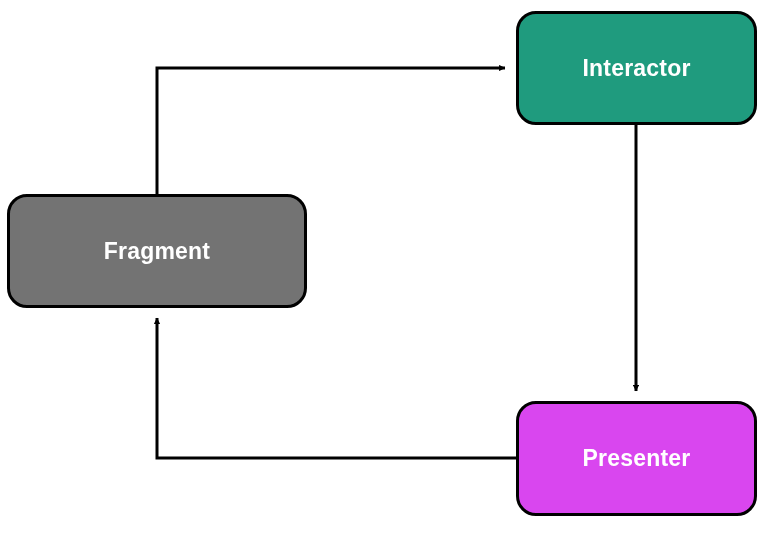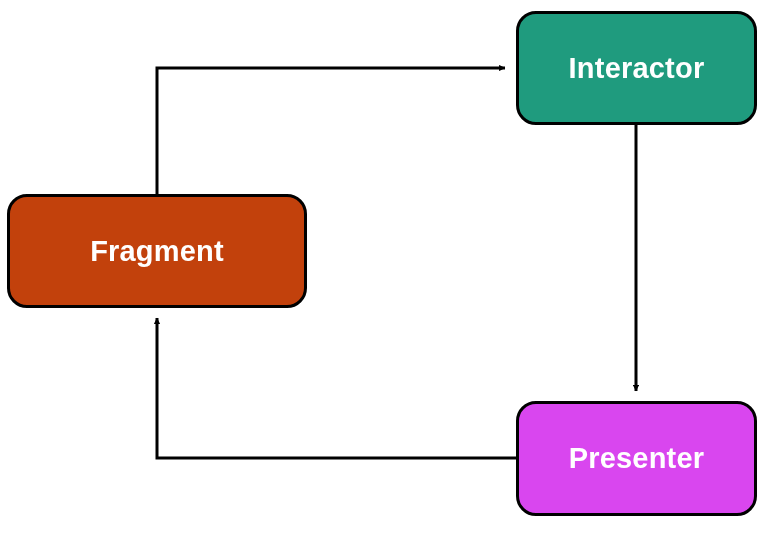--- a/index.html
+++ b/index.html
@@ -32,21 +32,21 @@
     border-radius: 20px;
     display: flex;
     align-items: center;
     justify-content: center;
     z-index: 2;
   }
   .node-label {
     color: #ffffff;
     font-family: "Liberation Sans", sans-serif;
     font-weight: bold;
-    font-size: 29px;
+    font-size: 23px;
     line-height: 1;
     letter-spacing: 0.2px;
     white-space: nowrap;
     user-select: none;
   }
   #node-fragment {
     left: 7px;
     top: 194px;
     width: 300px;
     height: 114px;
@@ -78,21 +78,21 @@
 
     <g fill="none" stroke="#000000" stroke-width="3" stroke-linecap="butt" stroke-linejoin="miter">
       <path id="edge-fragment-to-interactor" d="M 157 194 L 157 68 L 505 68" marker-end="url(#arrow-solid)" stroke="#000000" stroke-width="3"></path>
 
       <path id="edge-interactor-to-presenter" d="M 636 125 L 636 391" marker-end="url(#arrow-solid)" stroke="#000000" stroke-width="3"></path>
 
       <path id="edge-presenter-to-fragment" d="M 516 458 L 157 458 L 157 318" marker-end="url(#arrow-solid)" stroke="#000000" stroke-width="3"></path>
     </g>
   </svg>
 
-  <div class="node" id="node-fragment" style="left: 7px; top: 194px; width: 300px; height: 114px; background: #c2410c; border-color: rgb(0, 0, 0);">
+  <div class="node" id="node-fragment" style="left: 7px; top: 194px; width: 300px; height: 114px; background: #737373; border-color: rgb(0, 0, 0);">
     <span class="node-label" style="color: rgb(255, 255, 255);">Fragment</span>
   </div>
 
   <div class="node" id="node-interactor" style="left: 516px; top: 11px; width: 241px; height: 114px; background: rgb(31, 155, 126); border-color: rgb(0, 0, 0);">
     <span class="node-label" style="color: rgb(255, 255, 255);">Interactor</span>
   </div>
 
   <div class="node" id="node-presenter" style="left: 516px; top: 401px; width: 241px; height: 115px; background: #d946ef; border-color: rgb(0, 0, 0);">
     <span class="node-label" style="color: rgb(255, 255, 255);">Presenter</span>
   </div>

